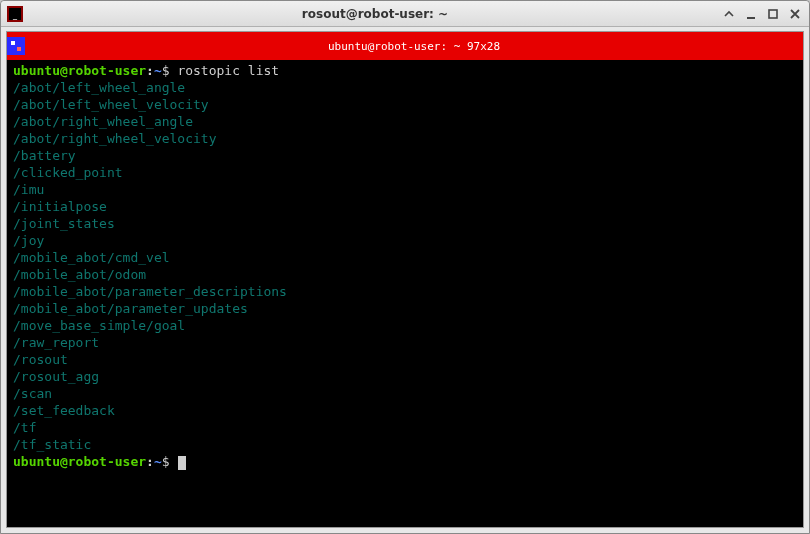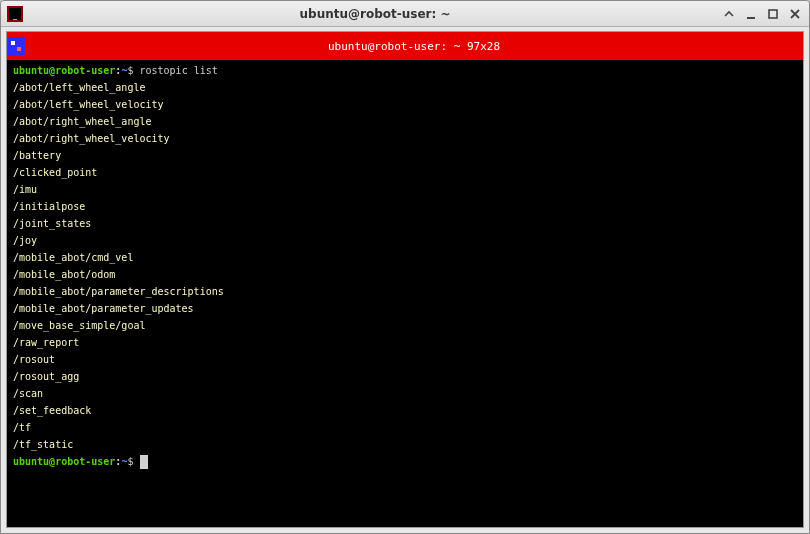--- a/index.html
+++ b/index.html
@@ -88,31 +88,31 @@
     .tab-title {
       flex: 1;
       text-align: center;
       font-size: 11px;
     }
     .terminal-body {
       flex: 1;
       background: #000;
       padding: 2px 6px;
       font-family: "DejaVu Sans Mono", "Liberation Mono", monospace;
-      font-size: 10px;
+      font-size: 13px;
       line-height: 17px;
       color: #cfcfcf;
       white-space: pre;
       overflow: hidden;
     }
     .prompt-user { color: #55d400; font-weight: bold; }
     .prompt-colon { color: #cfcfcf; font-weight: bold; }
     .prompt-path { color: #5c8fff; font-weight: bold; }
     .prompt-dollar { color: #cfcfcf; }
-    .output-line { color: #fef9c3; }
+    .output-line { color: #0f766e; }
     .cursor {
       display: inline-block;
       width: 8px;
       height: 14px;
       background: #cfcfcf;
       vertical-align: middle;
       margin-left: 1px;
     }
     .line { display: block; }
   </style>
@@ -122,21 +122,21 @@
 <div class="window">
 
   <div class="titlebar">
     <span class="titlebar-icon">
       <svg viewBox="0 0 16 16">
           <rect width="16" height="16" fill="#8b0000"></rect>
           <rect x="2" y="2" width="12" height="12" fill="#000"></rect>
           <text x="8" y="12" font-size="8" fill="#fff" text-anchor="middle">_</text>
         </svg>
     </span>
-    <span class="titlebar-title">ubuntu@robot-user: ~</span>
+    <span class="titlebar-title">rosout@robot-user: ~</span>
     <div class="titlebar-controls">
       <span class="titlebar-btn">
         <svg width="12" height="12" viewBox="0 0 12 12">
             <path d="M2 8 L6 4 L10 8" fill="none" stroke="#444" stroke-width="1.6"></path>
           </svg>
       </span>
       <span class="titlebar-btn">
         <svg width="12" height="12" viewBox="0 0 12 12">
             <rect x="2" y="9" width="8" height="2" fill="#444"></rect>
           </svg>

